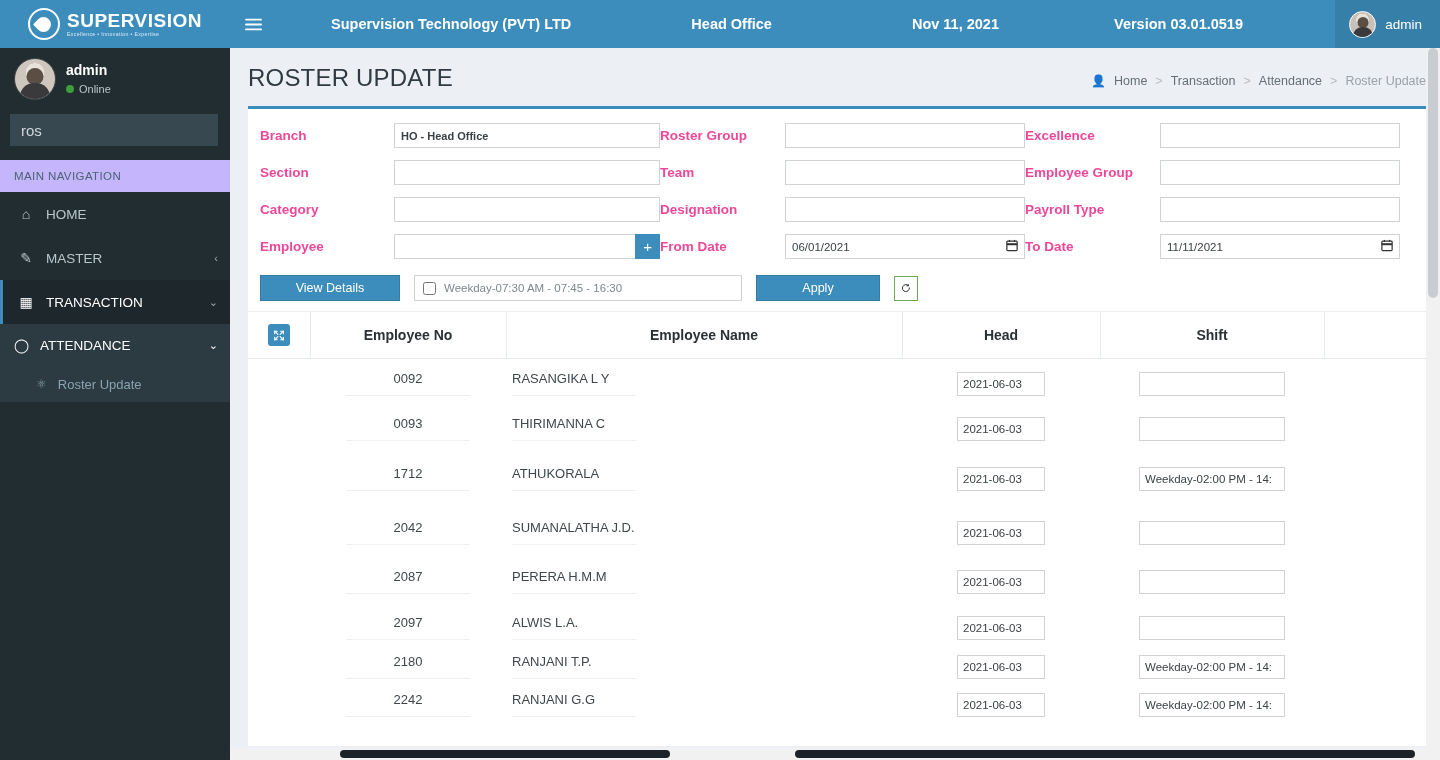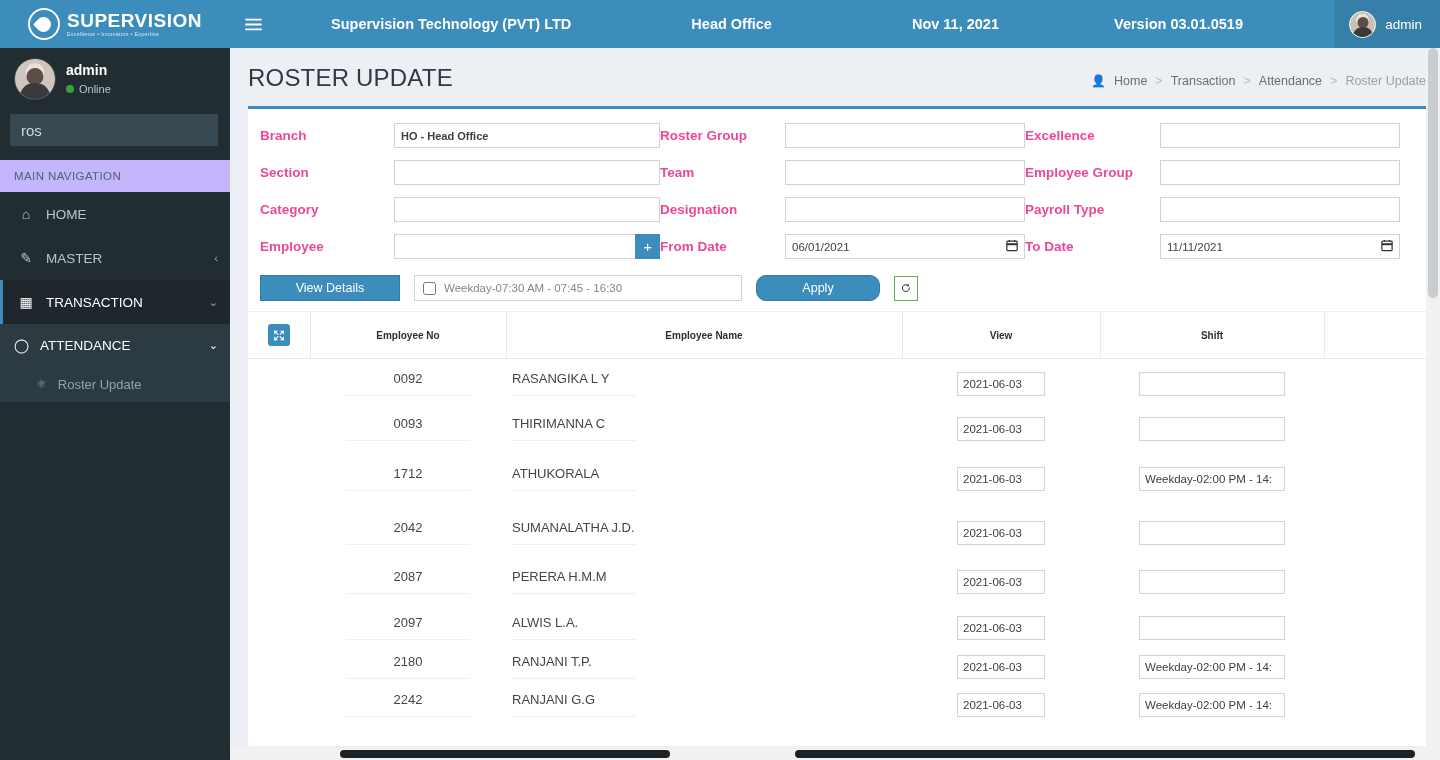--- a/index.html
+++ b/index.html
@@ -233,40 +233,40 @@
   .action-row {
     display: flex; align-items: center; gap: 14px;
     padding: 10px 14px 10px 12px;
     border-bottom: 1px solid #eceff1;
   }
   .btn-primary {
     background: #3c8dbc; border: 1px solid #357ca5; color: #ffffff;
     font-size: 12.5px; height: 26px; min-width: 140px;
     cursor: pointer; font-family: "Liberation Sans", sans-serif;
   }
-  .btn-apply { min-width: 124px; border-radius: 10px; }
+  .btn-apply { min-width: 124px; }
   .shift-pick {
     display: flex; align-items: center; gap: 8px;
     height: 26px; border: 1px solid #cfd3d6; background: #ffffff;
     padding: 0 8px; width: 328px;
   }
   .shift-pick input[type=checkbox] { width: 13px; height: 13px; margin: 0; cursor: pointer; }
   .shift-pick .txt { font-size: 11.5px; color: #7e878c; }
   .refresh-btn {
     width: 24px; height: 25px; background: #ffffff;
     border: 1px solid #6aab52; color: #2b3236;
     display: flex; align-items: center; justify-content: center;
     cursor: pointer; font-size: 13px;
   }
 
   
   .tbl-wrap { padding: 0; }
   table.roster { width: 100%; border-collapse: collapse; table-layout: fixed; }
   table.roster th {
-    font-size: 10px; color: #2a3033; font-weight: bold;
+    font-size: 14px; color: #2a3033; font-weight: bold;
     padding: 12px 6px; border-bottom: 1px solid #e7eaec;
     border-right: 1px solid #e7eaec; text-align: center;
     background: #ffffff;
   }
   table.roster th.th-tool { width: 62px; border-right: 1px solid #e7eaec; }
   table.roster th.th-empno { width: 196px; }
   table.roster th.th-empname { width: 396px; }
   table.roster th.th-date { width: 198px; }
   table.roster th.th-shift { width: 224px; }
   table.roster th.th-extra { width: 104px; border-right: 0; }
@@ -515,21 +515,21 @@
                       <line x1="13" y1="1" x2="8.6" y2="5.4"></line>
                     <polyline points="13,9.4 13,13 9.4,13"></polyline>
                       <line x1="13" y1="13" x2="8.6" y2="8.6"></line>
                     <polyline points="4.6,13 1,13 1,9.4"></polyline>
                       <line x1="1" y1="13" x2="5.4" y2="8.6"></line>
                   </svg>
                 </button>
               </th>
               <th class="th-empno">Employee No</th>
               <th class="th-empname">Employee Name</th>
-              <th class="th-date">View</th>
+              <th class="th-date">Head</th>
               <th class="th-shift">Shift</th>
               <th class="th-extra"></th>
             </tr>
           </thead>
           <tbody id="roster-body">
               <tr style="height: 50px;">
                 <td></td>
                 <td class="cell-num">
                   <span class="u-line">0092</span>
                 </td>

